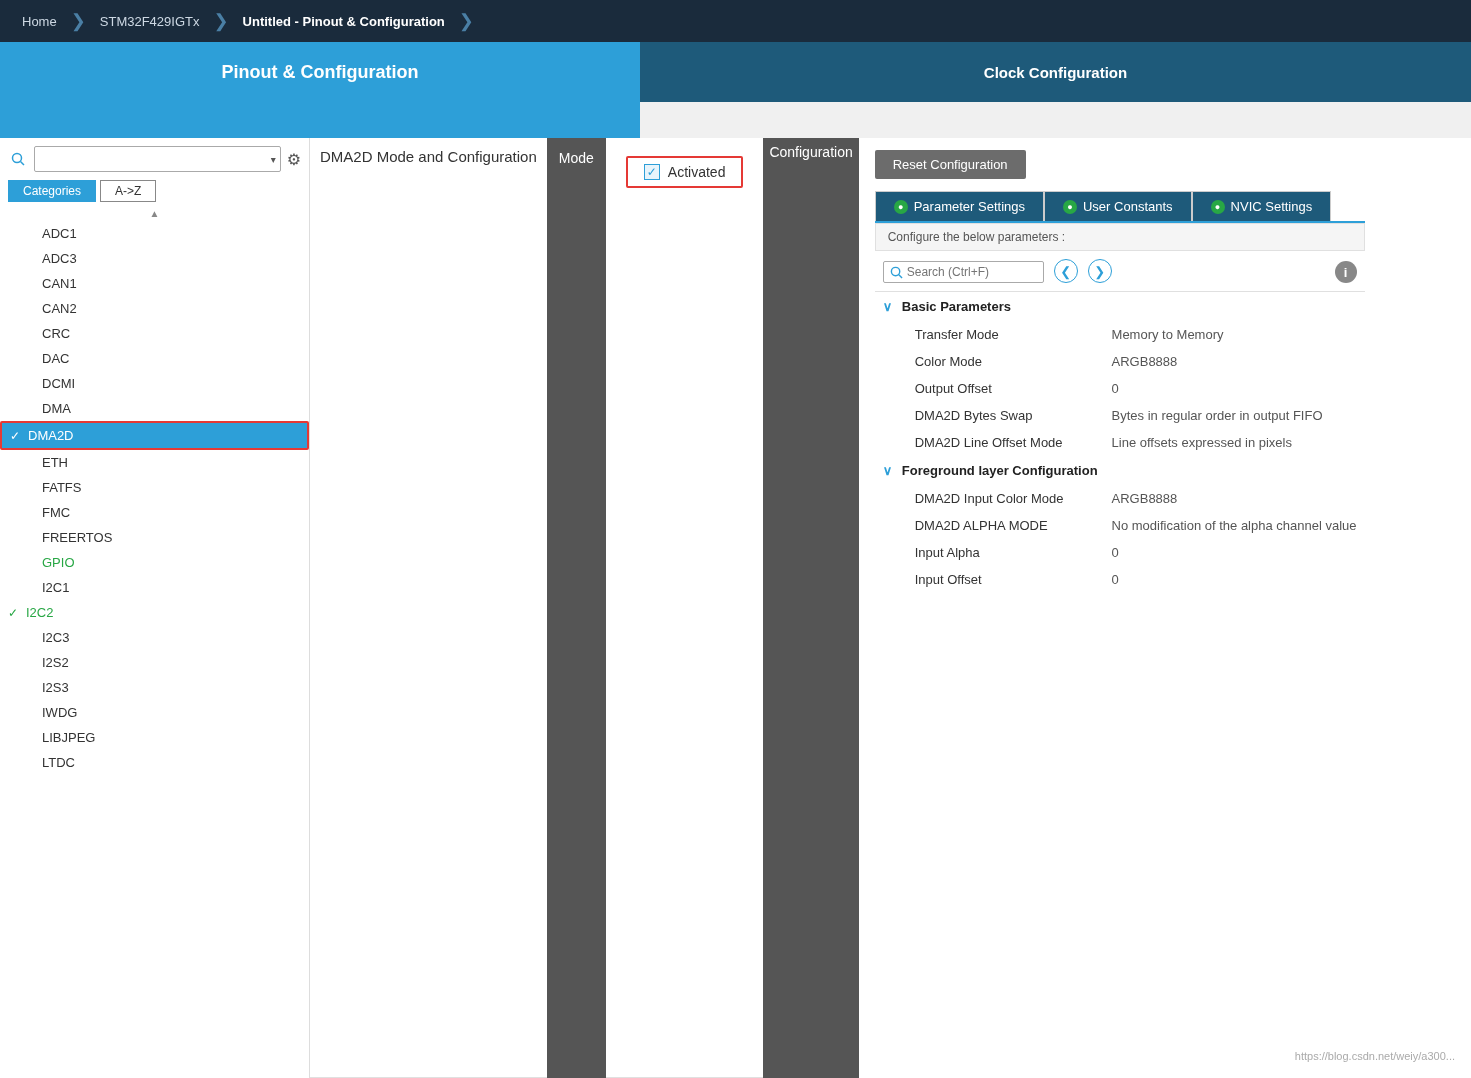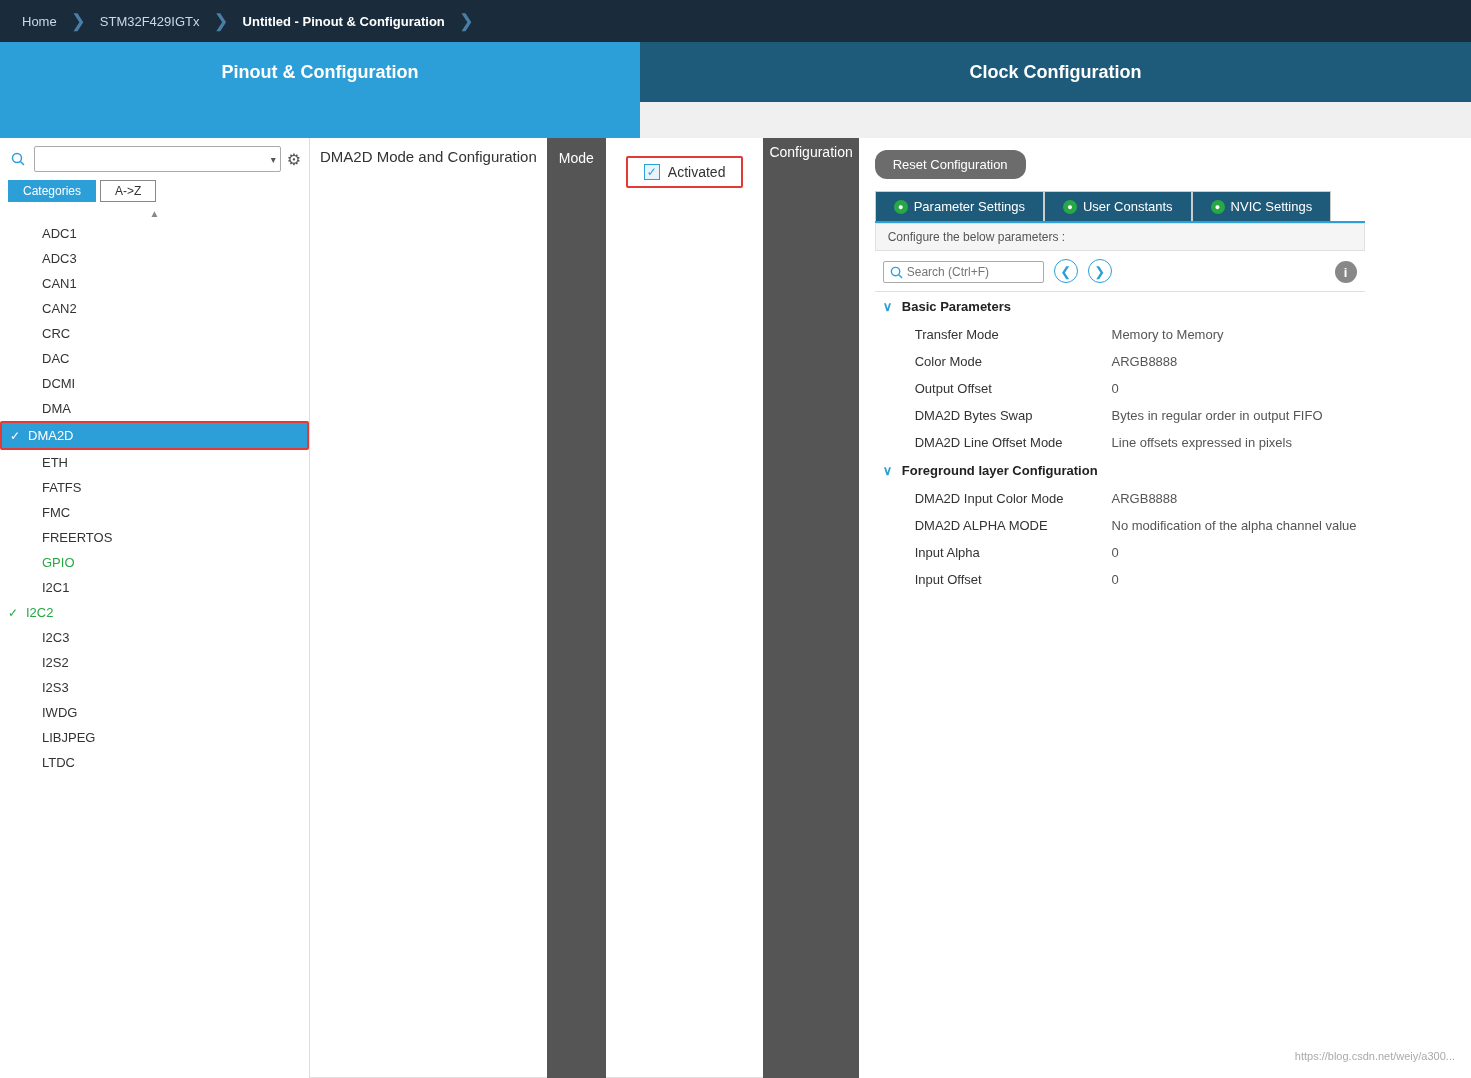--- a/index.html
+++ b/index.html
@@ -47,21 +47,21 @@
       font-weight: bold;
       display: flex;
       align-items: center;
       justify-content: center;
       width: 640px;
       height: 60px;
     }
     .tab-clock {
       background: #1e5a7a;
       color: white;
-      font-size: 18px;
+      font-size: 15px;
       font-weight: bold;
       display: flex;
       align-items: center;
       justify-content: center;
       flex: 1;
       height: 60px;
     }
     .sub-header-left {
       flex: 0 0 640px;
       background: #2d9fd8;
@@ -265,21 +265,21 @@
       background: white;
     }
 
     .reset-btn {
       background: #6c6c6c;
       color: white;
       border: none;
       padding: 7px 18px;
       font-size: 13px;
       cursor: pointer;
-      border-radius: 12px;
+      border-radius: 2px;
       margin-bottom: 12px;
     }
 
     .config-tabs {
       display: flex;
       gap: 0;
       margin-bottom: 0;
       border-bottom: 2px solid #2d9fd8;
     }
     .config-tab {

